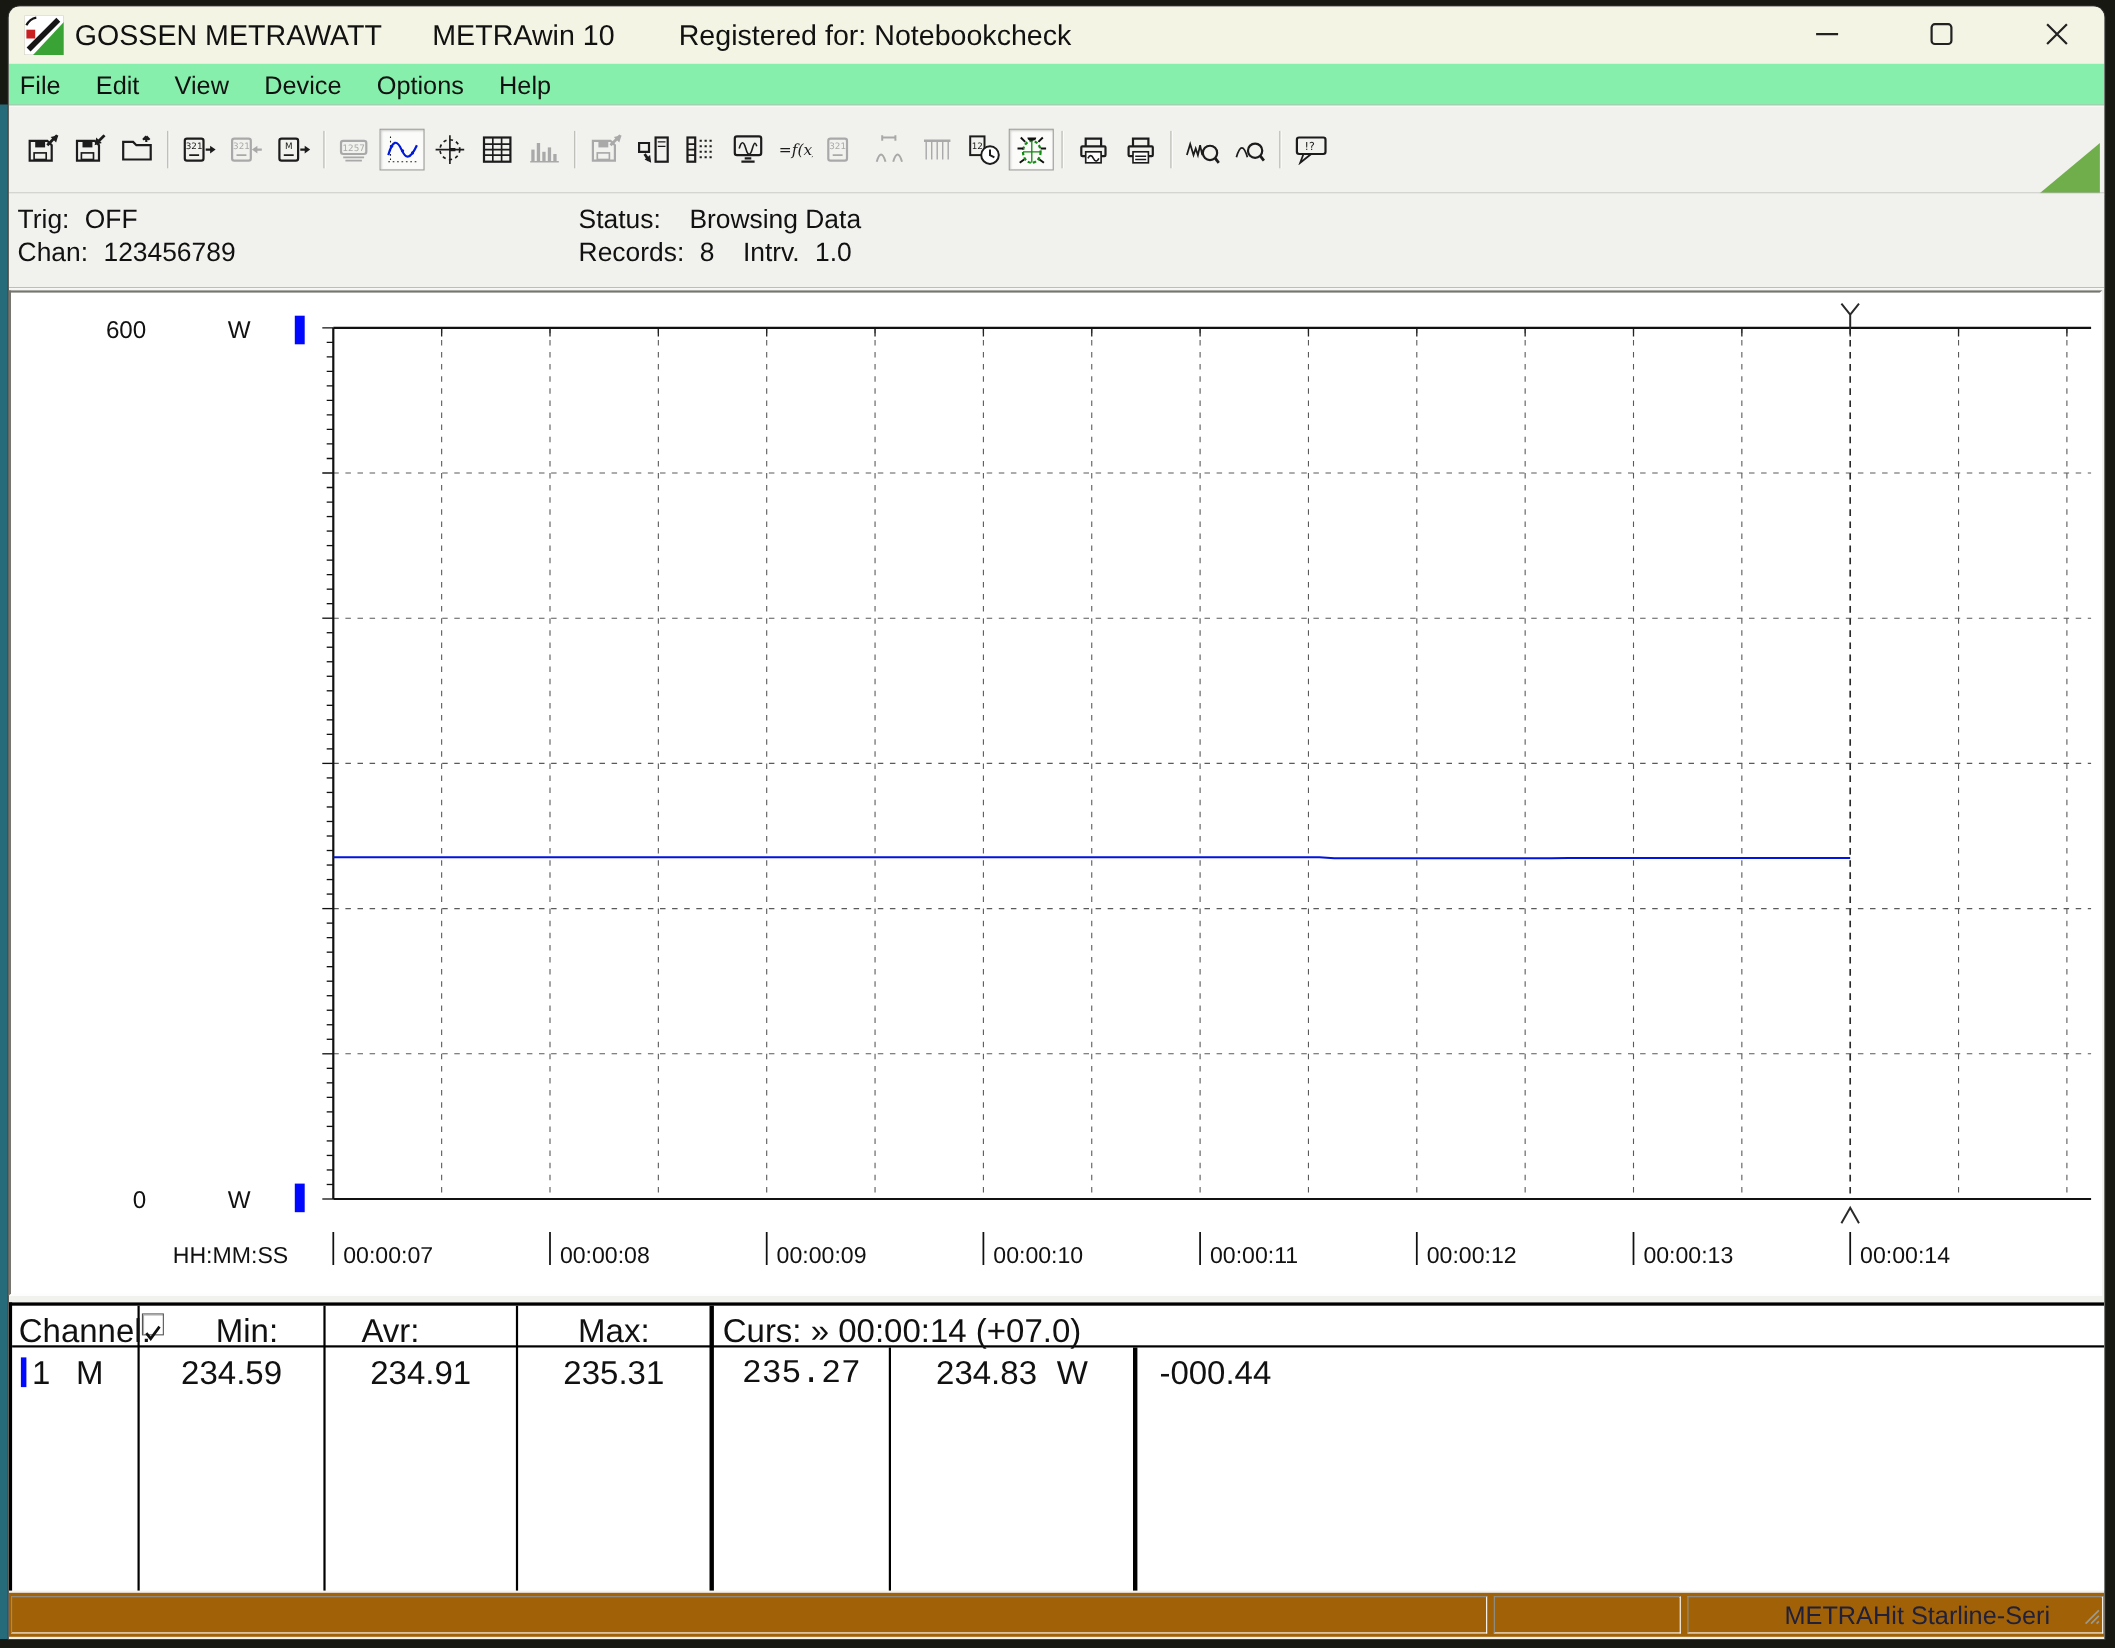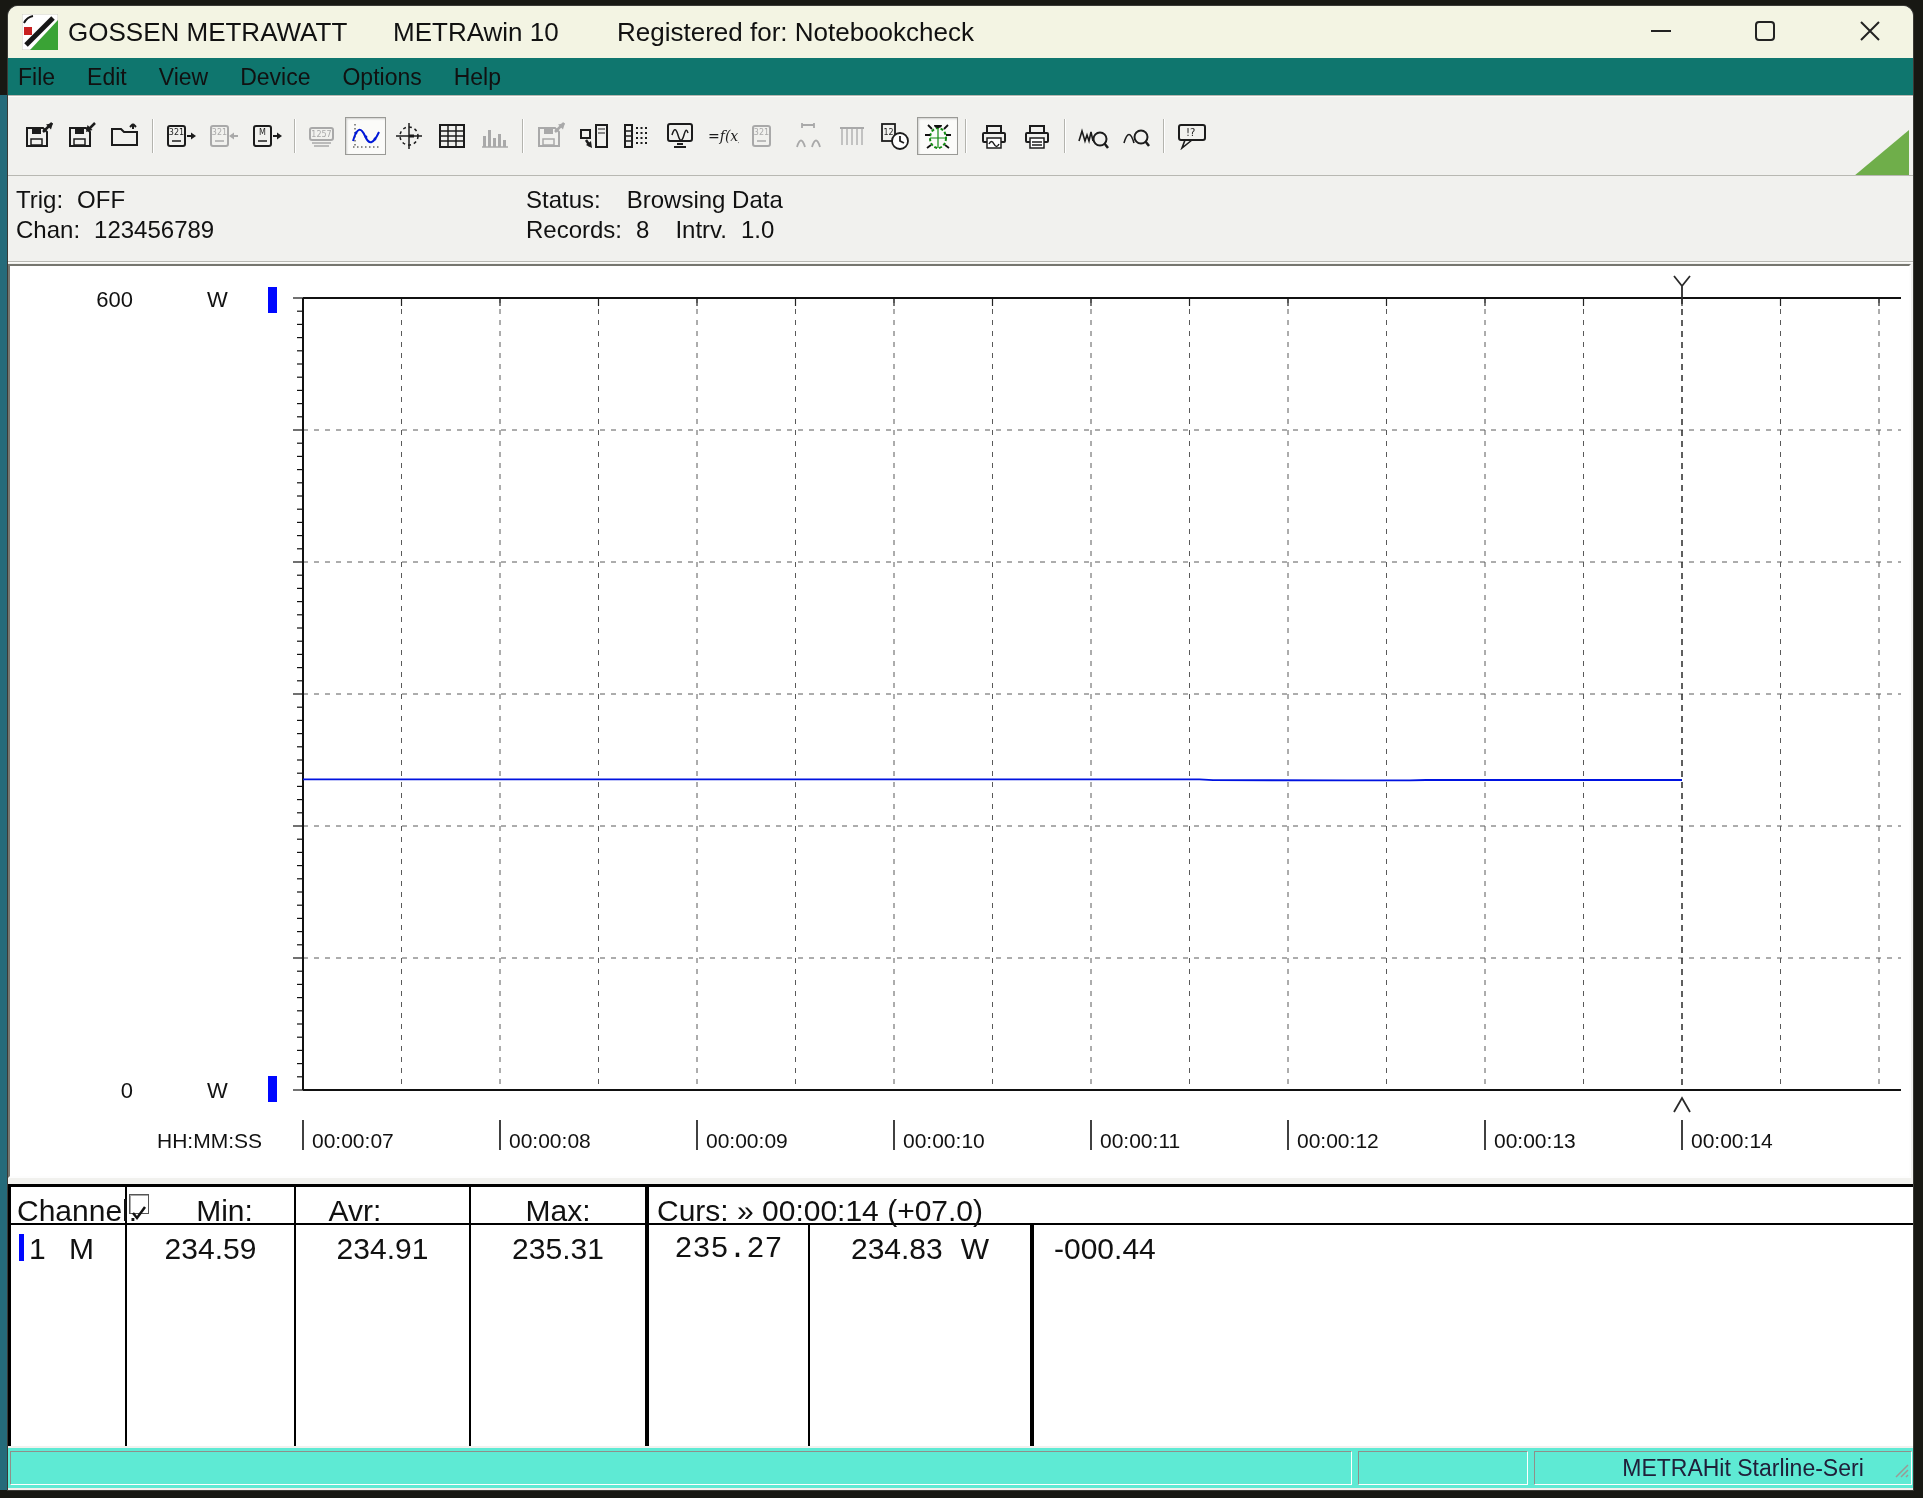--- a/index.html
+++ b/index.html
@@ -12,21 +12,21 @@
   
   .titlebar{position:absolute;left:0;top:0;width:100%;height:52px;background:#f3f4e3;}
   .app-icon{position:absolute;left:14px;top:8px;width:36px;height:36px;}
   .tb-brand{position:absolute;left:60px;top:11px;font-size:26px;}
   .tb-app{position:absolute;left:385px;top:11px;font-size:26px;}
   .tb-reg{position:absolute;left:609px;top:11px;font-size:26px;}
   .cap{position:absolute;top:14px;width:26px;height:24px;border:none;background:transparent;padding:0;cursor:default;}
   .cap.min{left:1640px;} .cap.max{left:1744px;} .cap.close{left:1849px;}
   
   .menubar{position:absolute;left:0;top:52px;width:100%;height:38px;display:flex;align-items:center;
-    padding-left:10px;gap:32px;background:#0f766e;font-size:23px;}
+    padding-left:10px;gap:32px;background:#86efac;font-size:23px;}
   .menu-item{line-height:38px;}
   .groove{position:absolute;left:0;width:100%;height:2px;border-top:1px solid #b8b8b2;border-bottom:1px solid #fcfcfa;}
   
   .toolbar{position:absolute;left:0;top:91px;width:100%;height:78px;display:flex;align-items:center;
     padding-left:10px;gap:2px;background:#f1f1ee;}
   .tbtn{width:41px;height:38px;display:flex;align-items:center;justify-content:center;
     border:1px solid transparent;background:transparent;padding:0;color:#1c1c1c;}
   .tbtn.disabled{color:#a9a9a9;}
   .tbtn.active{border:1px solid #9a9a96;background:#fbfbf9;box-shadow:inset 1px 1px 2px rgba(0,0,0,.18);}
   .tsep{width:1px;height:34px;background:#b4b4ae;margin:0 5px;box-shadow:1px 0 0 #fff;}
@@ -45,21 +45,21 @@
     border-top:3px solid #000;border-left:3px solid #000;font-size:30px;}
   .tp-vline{position:absolute;top:0;bottom:0;background:#000;}
   .tp-headline{position:absolute;left:0;top:36px;width:100%;height:2px;background:#000;}
   .tp-htext{position:absolute;top:7px;white-space:nowrap;}
   .tp-vtext{position:absolute;top:45px;white-space:nowrap;}
   .tp-center{text-align:center;}
   .chk{position:absolute;left:118px;top:7px;width:20px;height:20px;background:#fff;
     border:1px solid #555;box-shadow:inset 1px 1px 0 #a8a8a8;}
   .chanbar{position:absolute;left:8px;top:47px;width:5px;height:27px;background:#0008ff;}
   
-  .statusbar{position:absolute;left:0;top:1442px;width:100%;height:40px;background:#5eead4;}
+  .statusbar{position:absolute;left:0;top:1442px;width:100%;height:40px;background:#a16207;}
   .sb-seg{position:absolute;top:3px;height:34px;border:1px solid;border-color:#8f8f8a #ffffff #ffffff #8f8f8a;}
   .sb-text{display:block;text-align:center;line-height:32px;font-size:23px;color:#20203a;padding-left:40px;}
   .grip{position:absolute;right:2px;bottom:2px;}
 </style>
 </head>
 <body>
 
 <div class="screen">
   <div class="edge-left"></div>
 

